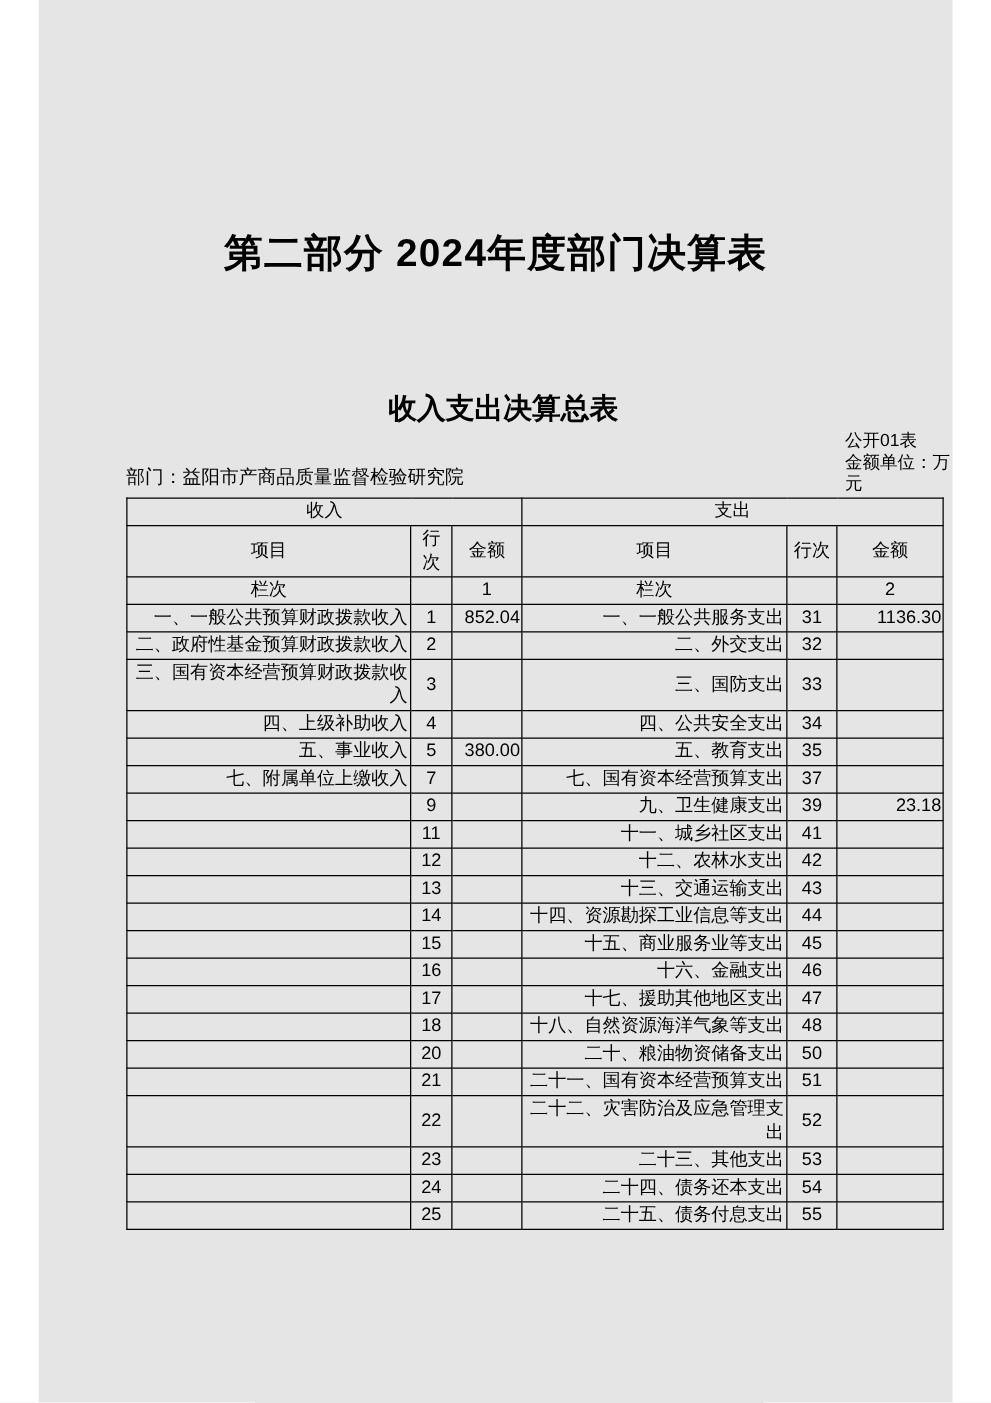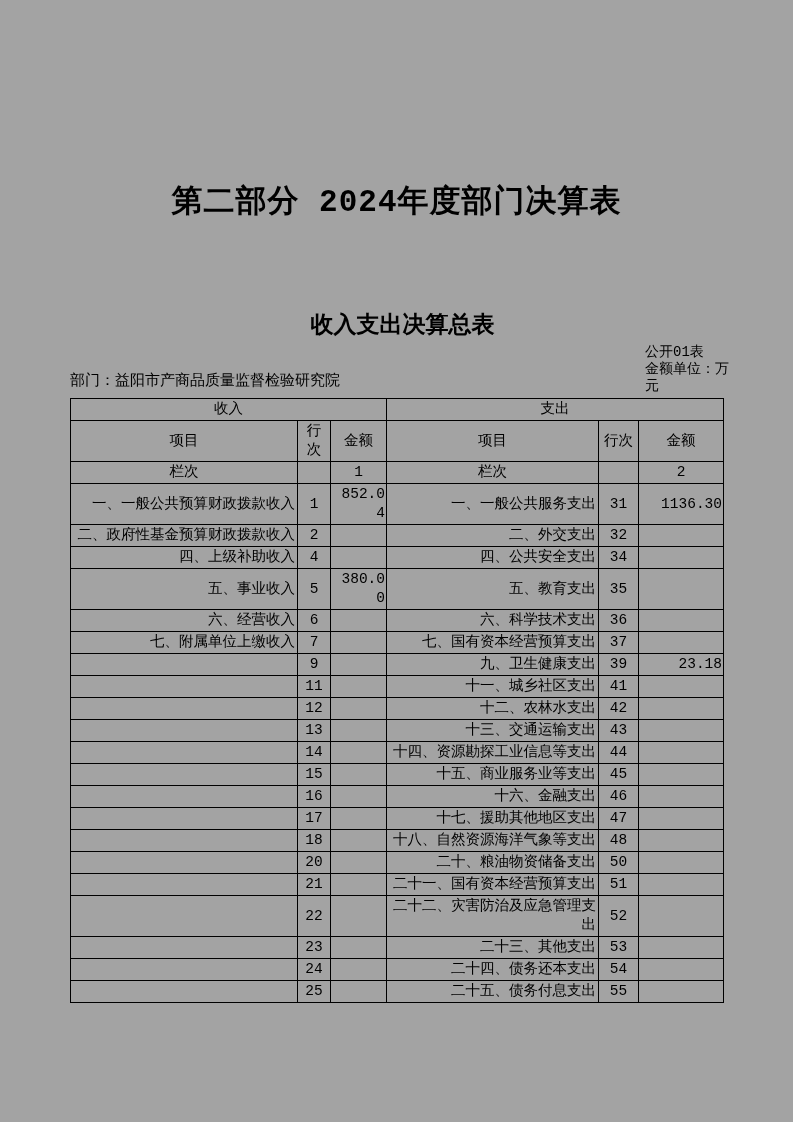--- a/index.html
+++ b/index.html
@@ -2,26 +2,26 @@
 <html><head>
 <meta charset="utf-8">
 <style>
   html, body {
     margin: 0;
     padding: 0;
     background: #ffffff;
   }
   .page {
     position: relative;
-    width: 793px;
+    width: 731px;
     height: 1122px;
     margin: 0 auto;
-    background: #a3a3a3;
+    background: #e5e5e5;
     color: #000000;
-    font-family: Liberation Mono, monospace;
+    font-family: Liberation Sans, sans-serif;
     overflow: hidden;
   }
   .part-title {
     margin: 0;
     padding-top: 184px;
     text-align: center;
     font-size: 31px;
     line-height: 38px;
     font-weight: bold;
     letter-spacing: 1px;
@@ -141,47 +141,47 @@
 
   <tr>
     <td class="item">二、政府性基金预算财政拨款收入</td>
     <td class="rowno">2</td>
     <td class="amount"></td>
     <td class="item">二、外交支出</td>
     <td class="rowno">32</td>
     <td class="amount"></td>
   </tr>
 
+  <tr>
+    <td class="item">三、国有资本经营预算财政拨款收入</td>
+    <td class="rowno">3</td>
+    <td class="amount"></td>
+    <td class="item">三、国防支出</td>
+    <td class="rowno">33</td>
+    <td class="amount"></td>
+  </tr>
 
   <tr>
     <td class="item">四、上级补助收入</td>
     <td class="rowno">4</td>
     <td class="amount"></td>
     <td class="item">四、公共安全支出</td>
     <td class="rowno">34</td>
     <td class="amount"></td>
   </tr>
 
   <tr>
     <td class="item">五、事业收入</td>
     <td class="rowno">5</td>
     <td class="amount">380.00</td>
     <td class="item">五、教育支出</td>
     <td class="rowno">35</td>
     <td class="amount"></td>
   </tr>
 
-  <tr>
-    <td class="item">六、经营收入</td>
-    <td class="rowno">6</td>
-    <td class="amount"></td>
-    <td class="item">六、科学技术支出</td>
-    <td class="rowno">36</td>
-    <td class="amount"></td>
-  </tr>
 
   <tr>
     <td class="item">七、附属单位上缴收入</td>
     <td class="rowno">7</td>
     <td class="amount"></td>
     <td class="item">七、国有资本经营预算支出</td>
     <td class="rowno">37</td>
     <td class="amount"></td>
   </tr>
 

